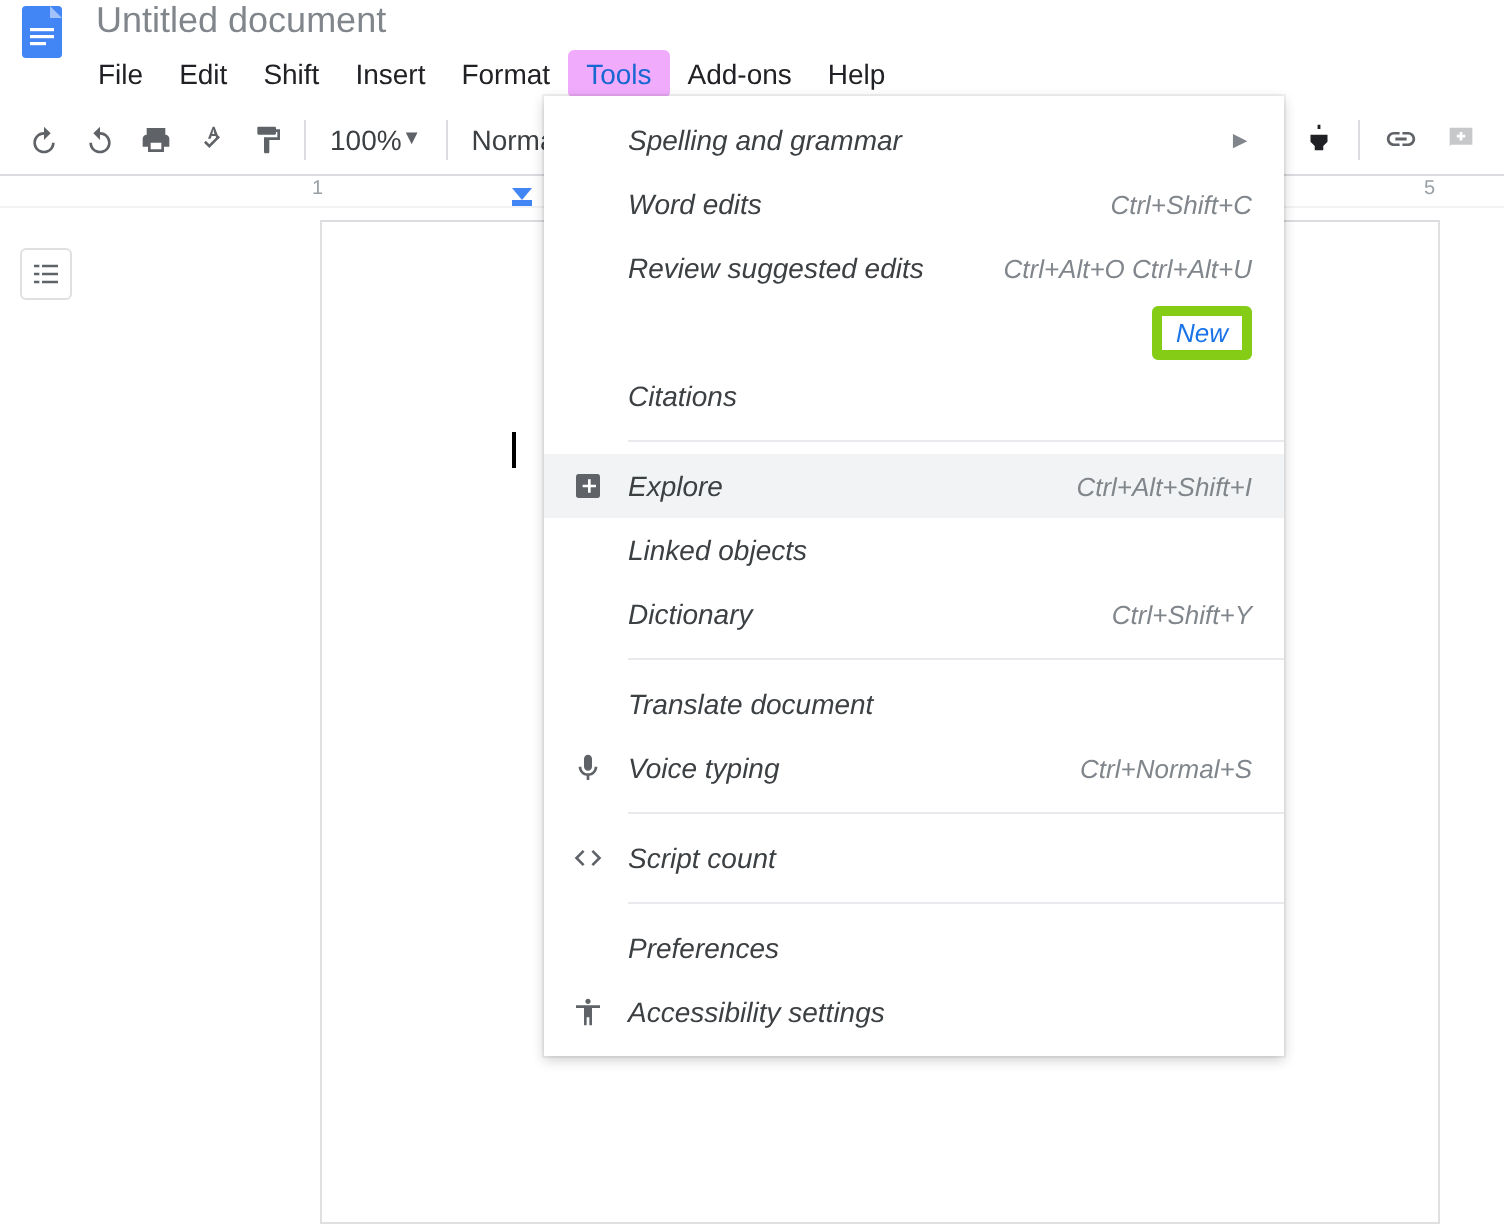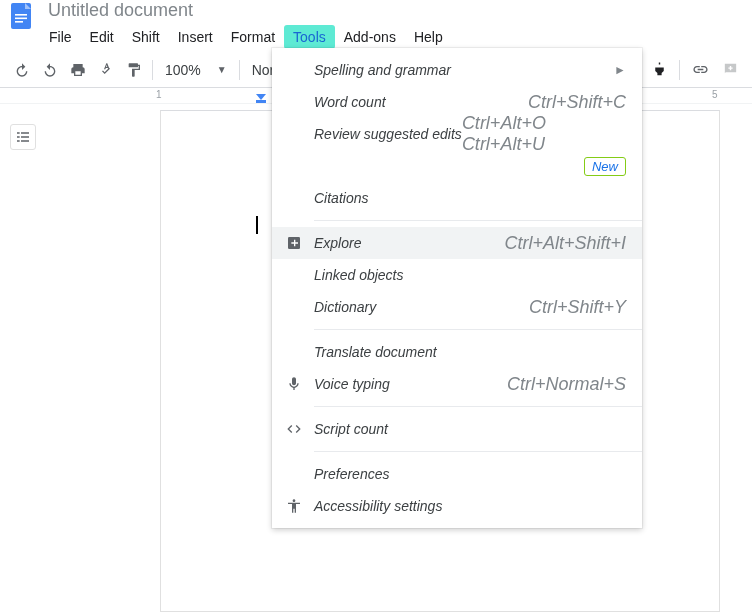--- a/index.html
+++ b/index.html
@@ -7,28 +7,28 @@
 
     
     .header-row { display: flex; align-items: flex-start; padding: 0 0 0 8px; height: 20px; }
     .docs-icon { width: 28px; height: 28px; position: absolute; left: 8px; top: 2px; }
     .title-area { margin-left: 40px; }
     .doc-title { font-size: 18px; color: #80868b; padding-top: 0; }
 
     
     .menu-bar { display: flex; align-items: center; gap: 0; margin-left: 40px; height: 26px; margin-top: 4px; }
     .menu-item { padding: 4px 9px; font-size: 14px; color: #202124; cursor: pointer; border-radius: 3px; }
-    .menu-item.active { background: #5eead4; color: #1967d2; }
+    .menu-item.active { background: #f0abfc; color: #1967d2; }
 
     
     .toolbar { display: flex; align-items: center; height: 36px; border-bottom: 1px solid #dadce0; padding: 0 8px; gap: 2px; margin-top: 2px; position: relative; }
     .toolbar-row-wrap { display: flex; align-items: center; width: 100%; }
     .tb-btn { width: 28px; height: 28px; display: flex; align-items: center; justify-content: center; cursor: pointer; border-radius: 3px; color: #5f6368; }
     .tb-sep { width: 1px; height: 20px; background: #dadce0; margin: 0 4px; }
-    .zoom { display: flex; align-items: center; padding: 0 8px; font-size: 14px; color: #3c4043; cursor: pointer; gap: 16px; }
+    .zoom { display: flex; align-items: center; padding: 0 8px; font-size: 14px; color: #3c4043; cursor: pointer; gap: 0; }
     .styles-dd { display: flex; align-items: center; padding: 0 8px; font-size: 14px; color: #3c4043; cursor: pointer; gap: 4px; }
     .toolbar-right { margin-left: auto; display: flex; align-items: center; gap: 2px; }
 
     
     .ruler { height: 16px; font-size: 10px; color: #9aa0a6; position: relative; padding-left: 170px; border-bottom: 1px solid #f1f3f4; }
     .ruler .tick-num { position: absolute; top: 1px; }
     .ruler .indent-marker { position: absolute; top: 6px; left: 256px; }
 
     
     .left-gutter { position: absolute; left: 8px; top: 124px; width: 30px; display: flex; flex-direction: column; align-items: center; gap: 8px; }
@@ -39,23 +39,23 @@
     .caret { position: absolute; left: 95px; top: 105px; width: 2px; height: 18px; background: #000; }
 
     
     .dropdown { position: absolute; left: 272px; top: 48px; width: 370px; background: #fff; box-shadow: 0 2px 6px rgba(0,0,0,0.2), 0 0 0 1px rgba(0,0,0,0.05); padding: 6px 0; z-index: 100; }
     .dd-item { display: flex; align-items: center; height: 32px; padding: 0 16px 0 12px; font-size: 14px; color: #3c4043; cursor: pointer; position: relative; font-style: italic; }
     .dd-item.highlighted { background: #f1f3f4; }
     .dd-item.disabled { color: #9aa0a6; cursor: default; }
     .dd-icon { width: 20px; height: 20px; display: flex; align-items: center; justify-content: center; margin-right: 10px; color: #5f6368; flex-shrink: 0; }
     .dd-icon.spacer { visibility: hidden; }
     .dd-label { flex-shrink: 0; }
-    .dd-shortcut { margin-left: auto; font-size: 18px; color: #80868b; }
+    .dd-shortcut { margin-left: auto; font-size: 13px; color: #80868b; }
     .dd-submenu { margin-left: auto; color: #80868b; font-size: 12px; }
-    .dd-new-badge { margin-left: auto; font-size: 13px; color: #1a73e8; border: 1px solid #84cc16; border-radius: 3px; padding: 1px 7px; }
+    .dd-new-badge { margin-left: auto; font-size: 13px; color: #1a73e8; border: 5px solid #84cc16; border-radius: 3px; padding: 1px 7px; }
     .dd-sep { height: 1px; background: #e8eaed; margin: 6px 0 6px 42px; }
 
     svg { display: block; }
     .caret-down { font-size: 10px; color: #5f6368; }
 
   </style>
 </head>
 <body>
 
 <div class="docs-icon">
@@ -167,21 +167,21 @@
 </div>
 
 <div class="dropdown" id="dd">
     <div class="dd-item">
       <span class="dd-icon spacer"></span>
       <span class="dd-label">Spelling and grammar</span>
       <span class="dd-submenu">►</span>
     </div>
     <div class="dd-item">
       <span class="dd-icon spacer"></span>
-      <span class="dd-label">Word count</span>
+      <span class="dd-label">Word edits</span>
       <span class="dd-shortcut">Ctrl+Shift+C</span>
     </div>
     <div class="dd-item">
       <span class="dd-icon spacer"></span>
       <span class="dd-label">Review suggested edits</span>
       <span class="dd-shortcut">Ctrl+Alt+O Ctrl+Alt+U</span>
     </div>
     <div class="dd-item disabled">
       <span class="dd-icon spacer"></span>
       <span class="dd-new-badge">New</span>

